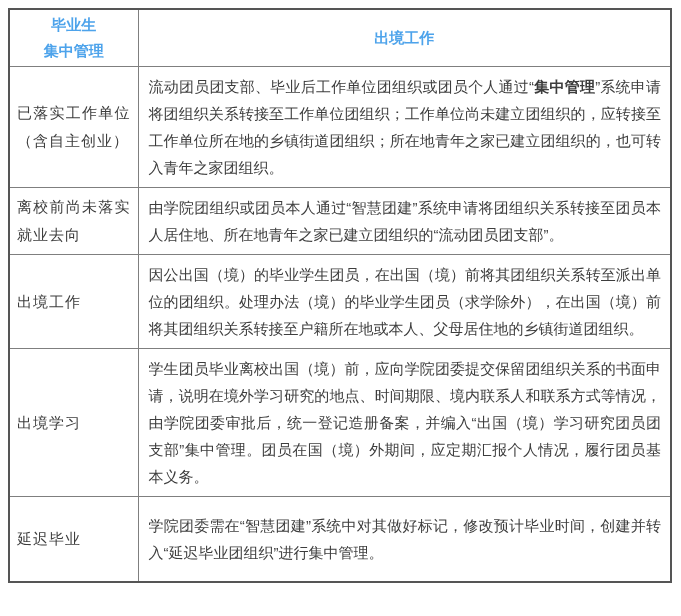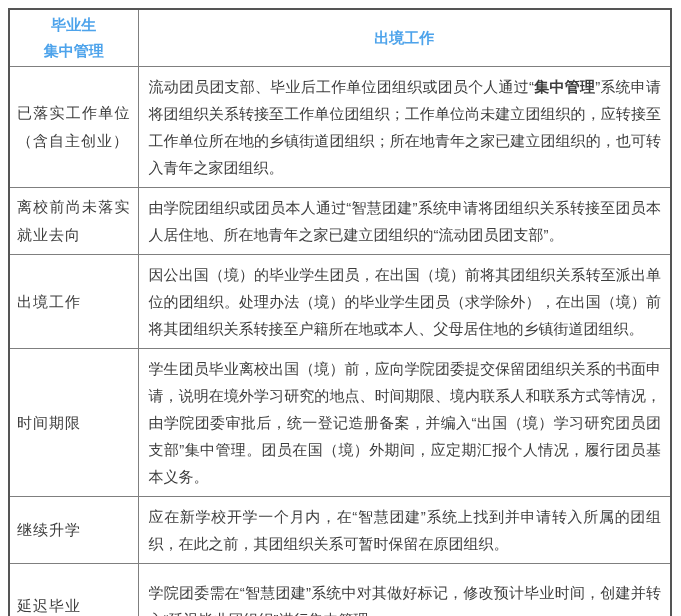--- a/index.html
+++ b/index.html
@@ -85,26 +85,22 @@
       </tr>
       <tr class="row-2">
         <td class="type-cell">离校前尚未落实就业去向</td>
         <td class="method-cell">由学院团组织或团员本人通过“智慧团建”系统申请将团组织关系转接至团员本人居住地、所在地青年之家已建立团组织的“流动团员团支部”。</td>
       </tr>
       <tr class="row-3">
         <td class="type-cell">出境工作</td>
         <td class="method-cell">因公出国（境）的毕业学生团员，在出国（境）前将其团组织关系转至派出单位的团组织。处理办法（境）的毕业学生团员（求学除外），在出国（境）前将其团组织关系转接至户籍所在地或本人、父母居住地的乡镇街道团组织。</td>
       </tr>
       <tr class="row-4">
-        <td class="type-cell">时间期限</td>
+        <td class="type-cell">出境学习</td>
         <td class="method-cell">学生团员毕业离校出国（境）前，应向学院团委提交保留团组织关系的书面申请，说明在境外学习研究的地点、时间期限、境内联系人和联系方式等情况，由学院团委审批后，统一登记造册备案，并编入“出国（境）学习研究团员团支部”集中管理。团员在国（境）外期间，应定期汇报个人情况，履行团员基本义务。</td>
-      </tr>
-      <tr class="row-5">
-        <td class="type-cell">继续升学</td>
-        <td class="method-cell">应在新学校开学一个月内，在“智慧团建”系统上找到并申请转入所属的团组织，在此之前，其团组织关系可暂时保留在原团组织。</td>
       </tr>
       <tr class="row-6">
         <td class="type-cell">延迟毕业</td>
         <td class="method-cell">学院团委需在“智慧团建”系统中对其做好标记，修改预计毕业时间，创建并转入“延迟毕业团组织”进行集中管理。</td>
       </tr>
     </tbody>
   </table>
 </div>
 
 </body></html>

